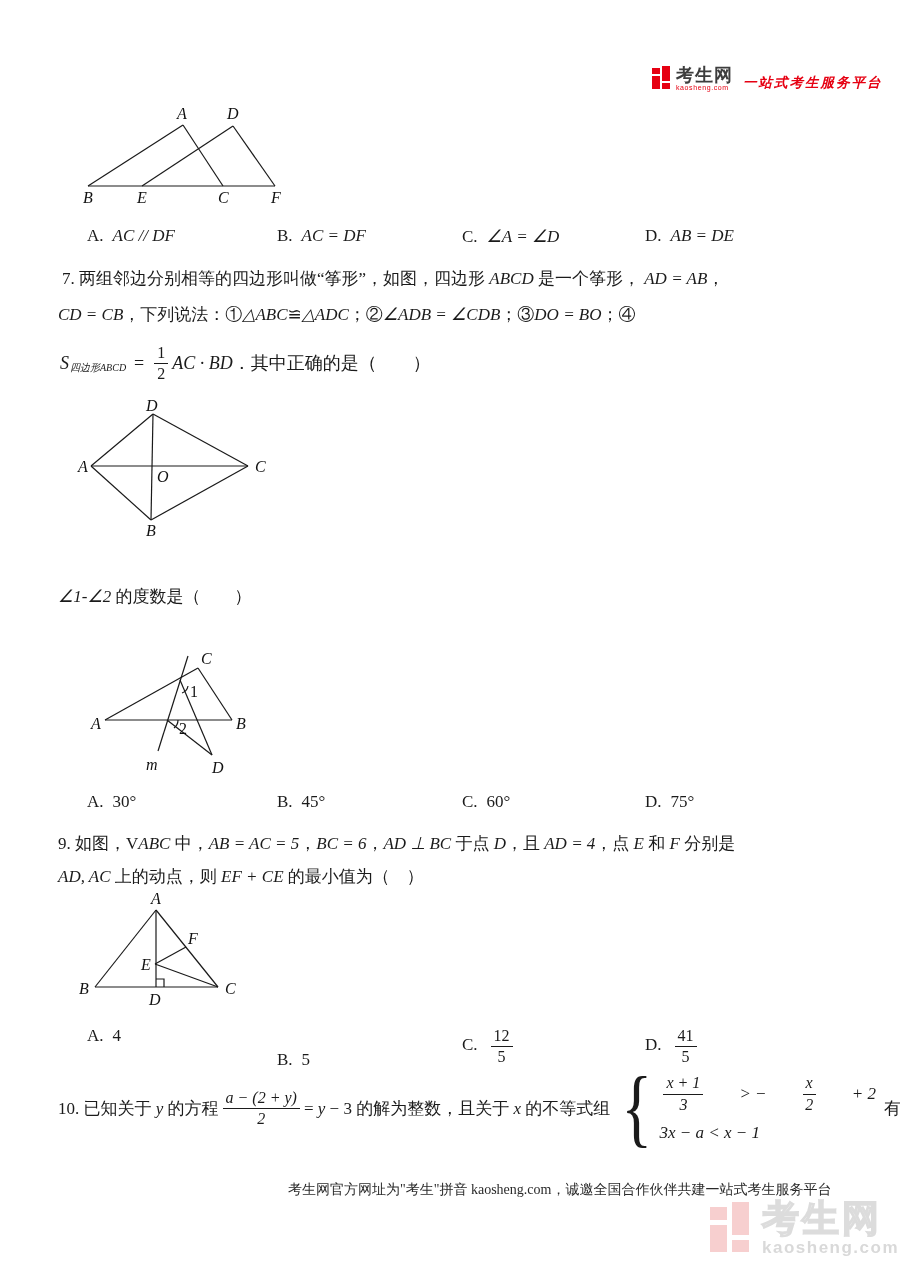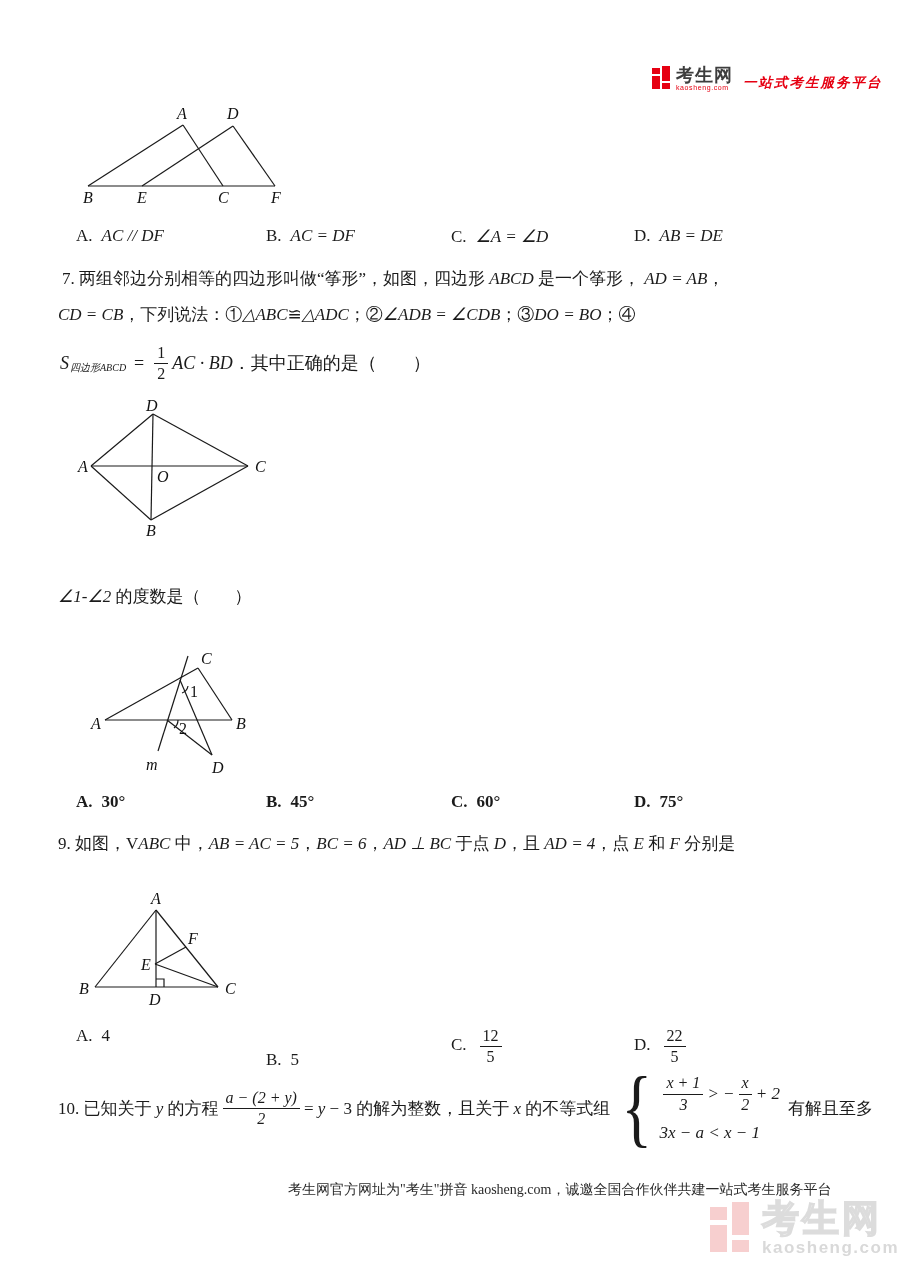--- a/index.html
+++ b/index.html
@@ -2,38 +2,38 @@
 <html><head>
 <meta charset="utf-8">
 <style>
   :root { --ink:#1b1b1b; --red:#e60012; }
   * { margin:0; padding:0; box-sizing:border-box; }
   body { width:900px; height:1272px; background:#fff; font-family:"Liberation Serif", serif; color:var(--ink); overflow:hidden; }
   .page { position:relative; width:900px; height:1272px; background:#fff; }
   p.tline { position:absolute; font-size:17px; line-height:26px; white-space:nowrap; }
   .mi { font-style:italic; font-family:"Liberation Serif", serif; }
   
-  .opt-row { position:absolute; left:1px; width:832px; height:30px; font-size:17px; }
+  .opt-row { position:absolute; left:12px; width:832px; height:30px; font-size:17px; }
   .opt { position:absolute; white-space:nowrap; }
   .c1 { left:75px; } .c2 { left:265px; } .c3 { left:450px; } .c4 { left:633px; }
   .okey { margin-right:9px; }
   
   .frac { display:inline-block; text-align:center; vertical-align:middle; font-style:italic; font-size:16px; margin:0 4px; }
   .frac .num { display:block; padding:0 3px 1px; border-bottom:1.3px solid var(--ink); line-height:1.2; }
   .frac .den { display:block; line-height:1.2; }
   .frac.up { font-style:normal; }
   
   .formula { position:absolute; display:flex; align-items:center; font-size:18px; white-space:nowrap; }
   .fsub { font-size:10px; font-style:italic; margin:10px 2px 0 1px; }
   .feq { margin:0 6px; }
   
   .q10 { position:absolute; display:flex; align-items:center; font-size:17px; white-space:nowrap; }
   .brace { font-size:86px; font-weight:300; line-height:0.85; margin:0 2px 0 6px; transform:scaleX(.75); }
   .sys { display:flex; flex-direction:column; gap:9px; }
-  .sysrow { display:flex; align-items:center; font-size:17px; }
+  .sysrow { display:flex; align-items:center; font-size:17px;gap:32px; }
   
   .hlogo { position:absolute; display:flex; align-items:flex-start; }
   .ks-icon { position:relative; width:20px; height:23px; flex:0 0 auto; }
   .ks-icon i { position:absolute; display:block; }
   .ks-icon .b1 { left:0; top:2px;  width:8px; height:6px; }
   .ks-icon .b2 { left:0; top:10px; width:8px; height:13px; }
   .ks-icon .b3 { left:10px; top:0; width:8px; height:15px; }
   .ks-icon .b4 { left:10px; top:17px; width:8px; height:6px; }
   .red i { background:var(--red); }
   .brandcol { margin-left:4px; display:flex; flex-direction:column; }
@@ -140,28 +140,29 @@
     <path d="M 90 72 A 10 10 0 0 1 86 80"></path>
     <text class="dl" x="113" y="16">C</text>
     <text class="dl" x="3" y="81">A</text>
     <text class="dl" x="148" y="81">B</text>
     <text class="dl" x="124" y="125">D</text>
     <text class="dl" x="58" y="122">m</text>
     <text class="dl" x="102" y="49" style="font-style:normal">1</text>
     <text class="dl" x="91" y="86" style="font-style:normal">2</text>
   </svg>
 
-  <div class="opt-row" style="top:792px;font-weight:bold;">
+  <div class="opt-row" style="top:792px;">
     <span class="opt c1"><span class="okey">A.</span><span>30°</span></span>
     <span class="opt c2"><span class="okey">B.</span><span>45°</span></span>
     <span class="opt c3"><span class="okey">C.</span><span>60°</span></span>
     <span class="opt c4"><span class="okey">D.</span><span>75°</span></span>
   </div>
 
   <p class="tline" style="left:58px; top:831px;"><span>9. 如图，</span><span>V</span><span class="mi">ABC</span><span> 中，</span><span class="mi">AB = AC = 5</span><span>，</span><span class="mi">BC = 6</span><span>，</span><span class="mi">AD ⊥ BC</span><span> 于点 </span><span class="mi">D</span><span>，且 </span><span class="mi">AD = 4</span><span>，点 </span><span class="mi">E</span><span> 和 </span><span class="mi">F</span><span> 分别是</span></p>
+  <p class="tline" style="left:58px; top:864px;"><span class="mi">AD, AC</span><span> 上的动点，则 </span><span class="mi">EF + CE</span><span> 的最小值为（　）</span></p>
 
   <svg style="left:76px; top:894px;" width="165" height="118" viewBox="0 0 165 118">
     <line x1="80" y1="16" x2="19" y2="93"></line>
     <line x1="80" y1="16" x2="142" y2="93"></line>
     <line x1="19" y1="93" x2="142" y2="93"></line>
     <line x1="80" y1="16" x2="80" y2="93"></line>
     <line x1="79" y1="70" x2="110" y2="53"></line>
     <line x1="79" y1="70" x2="142" y2="93"></line>
     <polyline points="80,85 88,85 88,93"></polyline>
     <text class="dl" x="75" y="10">A</text>
@@ -169,21 +170,21 @@
     <text class="dl" x="149" y="100">C</text>
     <text class="dl" x="73" y="111">D</text>
     <text class="dl" x="65" y="76">E</text>
     <text class="dl" x="112" y="50">F</text>
   </svg>
 
   <div class="opt-row" style="top:1012px; height:52px;">
     <span class="opt c1" style="top:14px;"><span class="okey">A.</span><span>4</span></span>
     <span class="opt c2" style="top:14px;margin-top:24px;"><span class="okey">B.</span><span>5</span></span>
     <span class="opt c3" style="top:14px;"><span class="okey">C.</span><span class="frac up"><span class="num">12</span><span class="den">5</span></span></span>
-    <span class="opt c4" style="top:14px;"><span class="okey">D.</span><span class="frac up"><span class="num">22</span><span class="den">5</span></span></span>
+    <span class="opt c4" style="top:14px;"><span class="okey">D.</span><span class="frac up"><span class="num">41</span><span class="den">5</span></span></span>
   </div>
 
   <div class="q10" style="left:58px; top:1066px; height:84px;">
     <span class="seg"><span>10. 已知关于 </span><span class="mi">y</span><span> 的方程</span></span>
     <span class="frac">
         <span class="num">a − (2 + y)</span>
         <span class="den">2</span>
       </span>
     <span class="seg"><span>= </span><span class="mi">y</span><span> − 3 的解为整数，且关于 </span><span class="mi">x</span><span> 的不等式组</span></span>
     <span class="brace">{</span>

